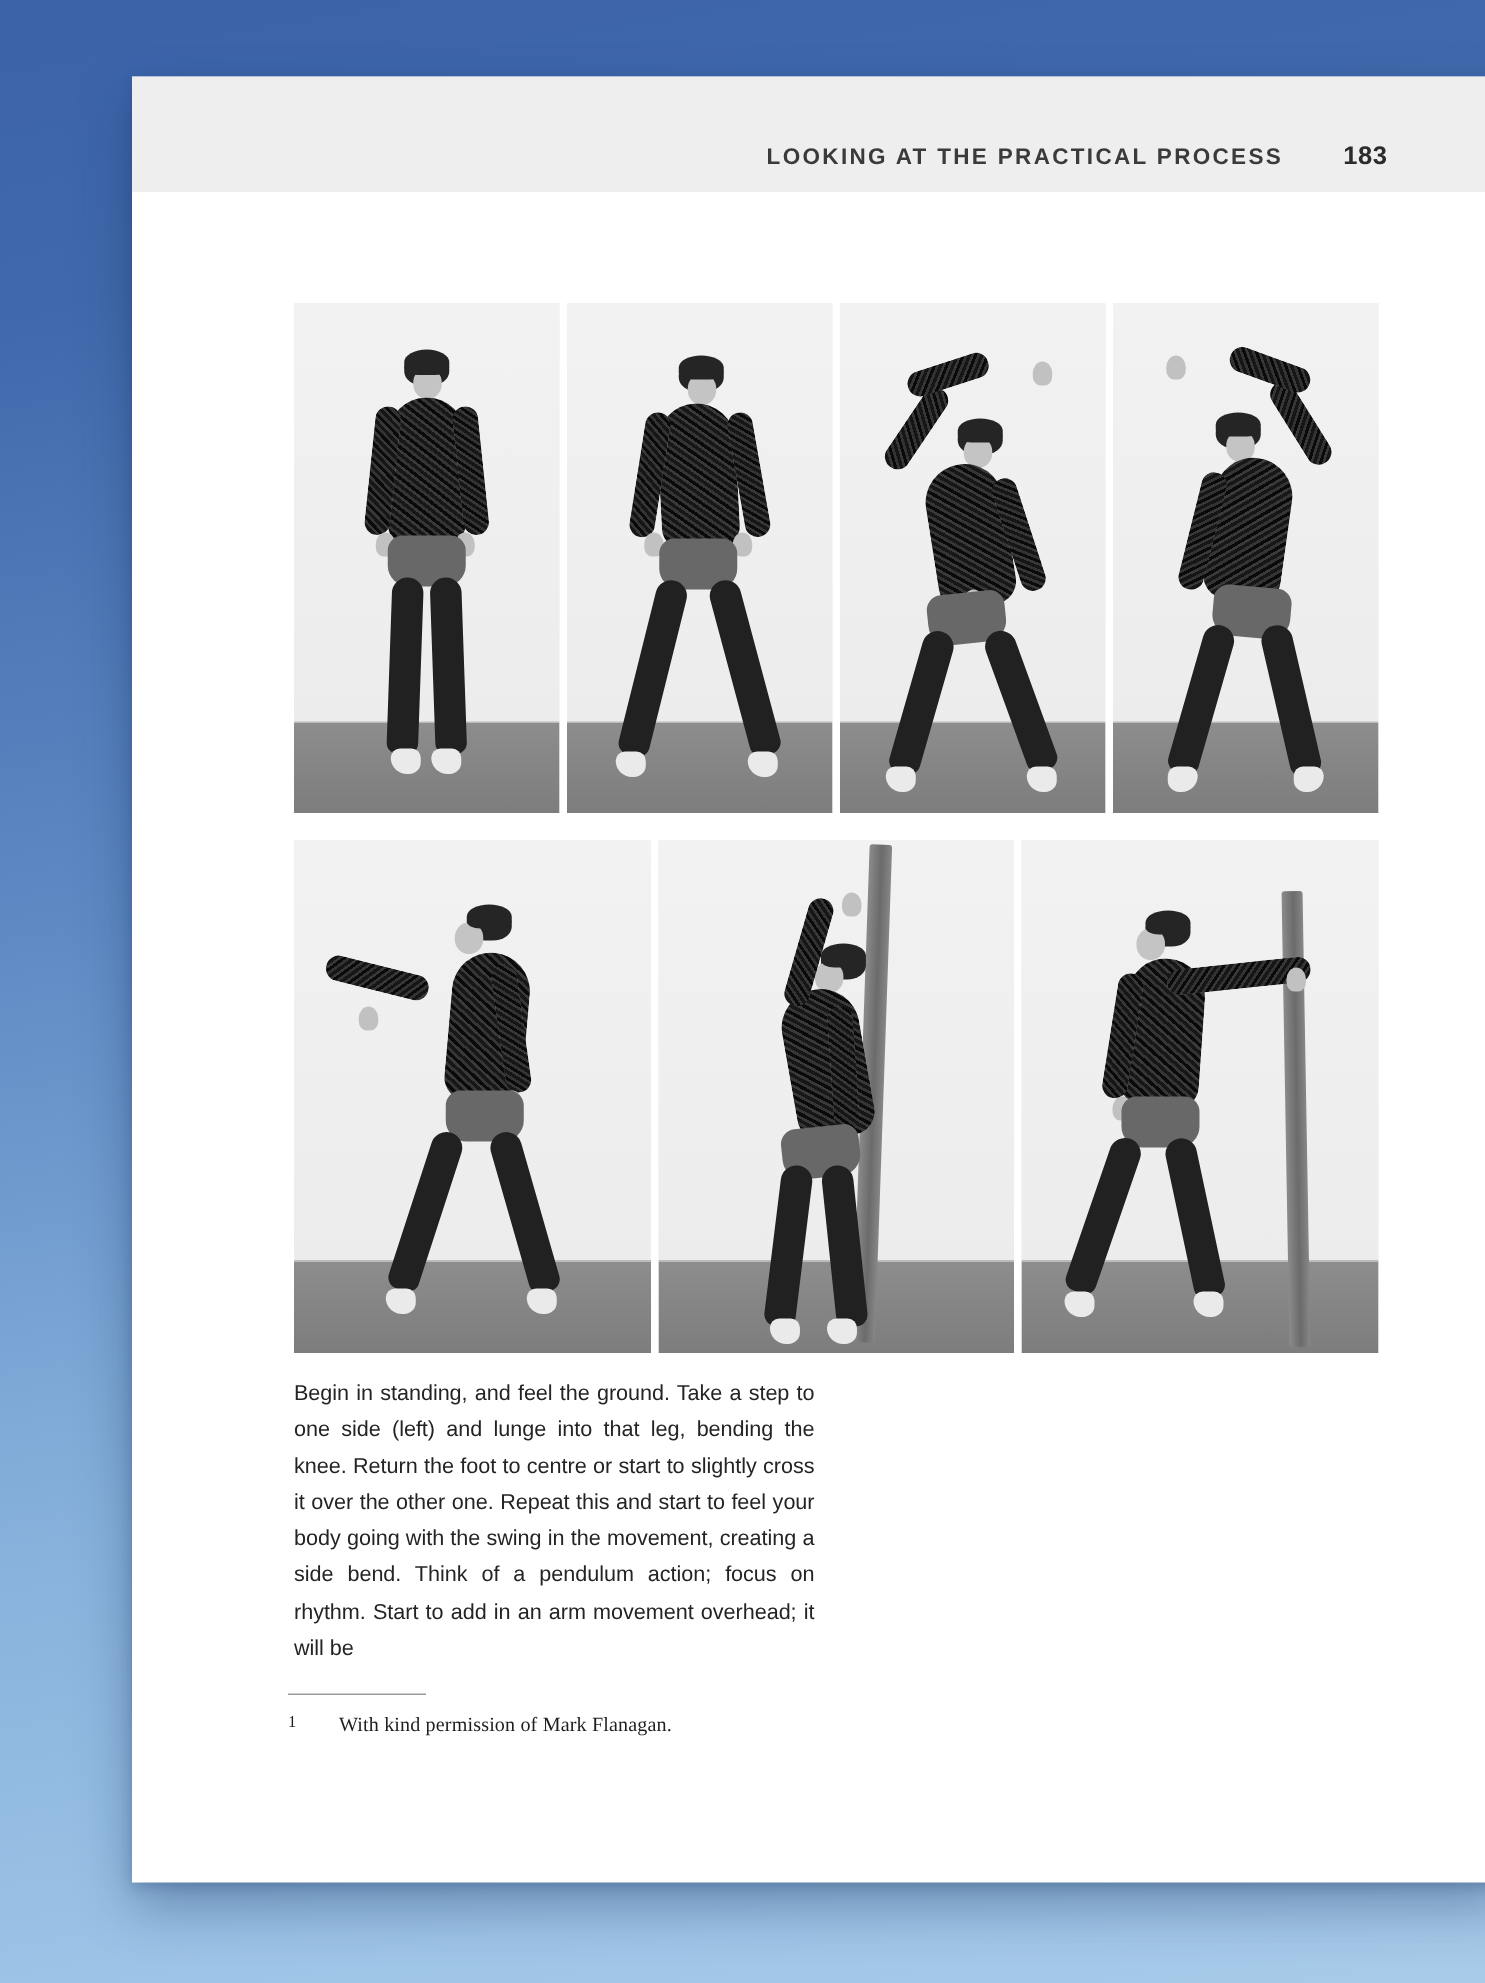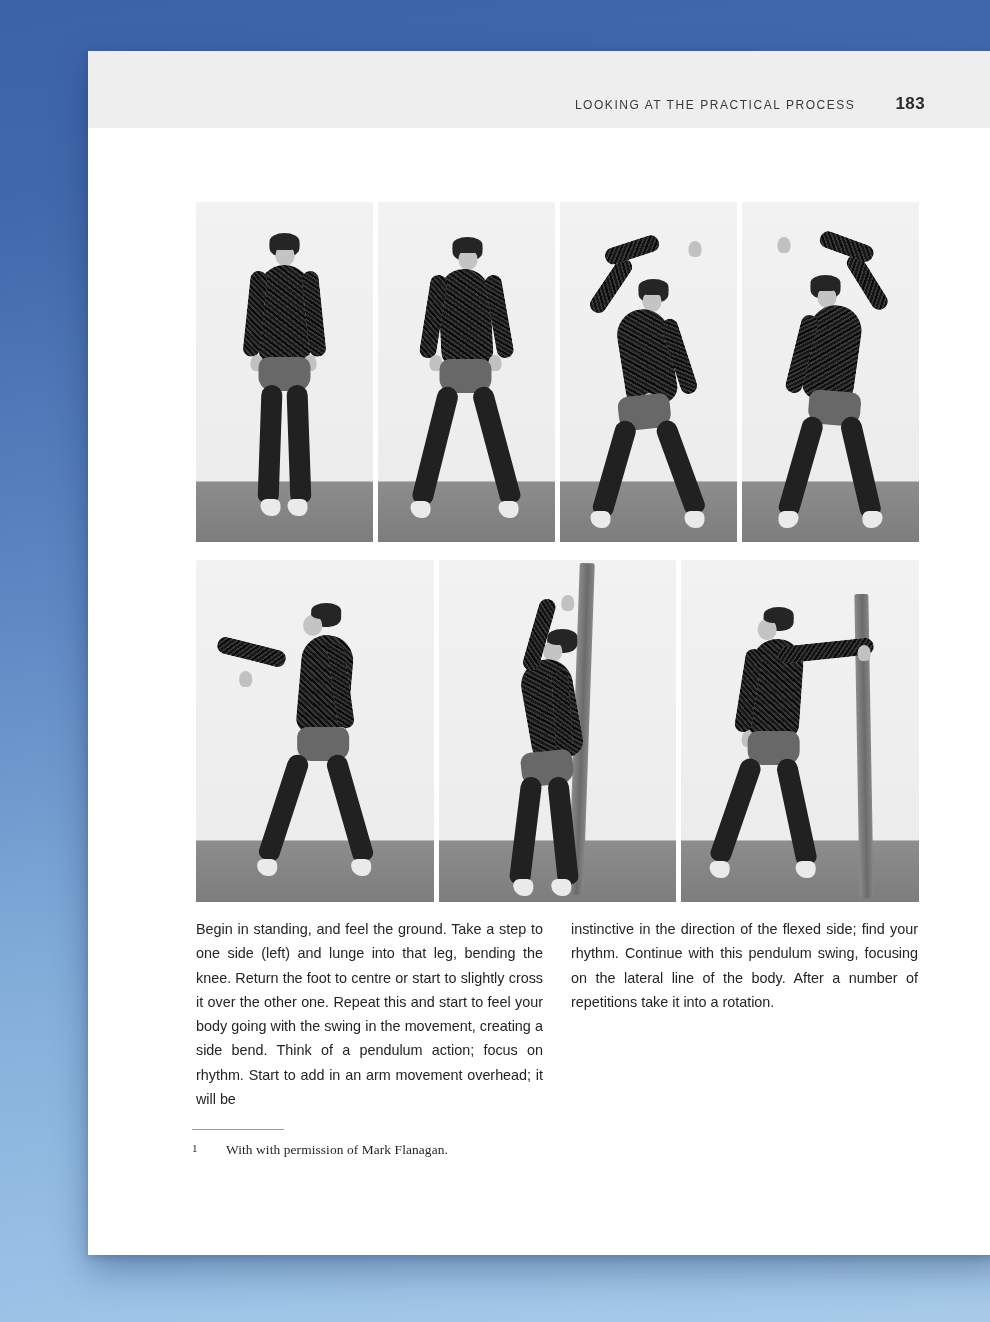--- a/index.html
+++ b/index.html
@@ -25,21 +25,21 @@
   #runhead {
     position:absolute; left:0; top:0;
     width:100%; height:77px;
     background:#eeeeee;
   }
   #runhead-inner {
     position:absolute; right:83px; bottom:14px;
     display:flex; align-items:baseline; gap:40px;
   }
   .runhead-title {
-    font-size:12px; font-weight:400; letter-spacing:1.55px;
+    font-size:15px; font-weight:700; letter-spacing:1.55px;
     color:#3a3a3a; white-space:nowrap;
   }
   .runhead-folio {
     font-size:17px; font-weight:700; color:#2b2b2b; letter-spacing:.4px;text-align:center;
   }
 
   
   #section-bar {
     position:absolute; left:108px; top:96px;
     width:723px; height:35px;
@@ -291,25 +291,24 @@
         </div>
       </div>
     </div>
   </div>
 
   <div id="body-copy">
     <div class="col">
       <p>Begin in standing, and feel the ground. Take a step to one side (left) and lunge into that leg, bending the knee. Return the foot to centre or start to slightly cross it over the other one. Repeat this and start to feel your body going with the swing in the movement, creating a side bend. Think of a pendulum action; focus on rhythm. Start to add in an arm movement overhead; it will be</p>
     </div>
     <div class="col">
-      <p>instinctive in the direction of the flexed side; find your rhythm. Continue with this pendulum swing, focusing on the lateral line of the body. After a number of repetitions take it into a rotation.</p>
     </div>
   </div>
 
   <div id="footnote">
     <div id="footnote-rule"></div>
     <div id="footnote-line">
       <span class="fn-marker">1</span>
-      <span class="fn-text">With with permission of Mark Flanagan.</span>
+      <span class="fn-text">With kind permission of Mark Flanagan.</span>
     </div>
   </div>
 
 </div>
 
 </body></html>

